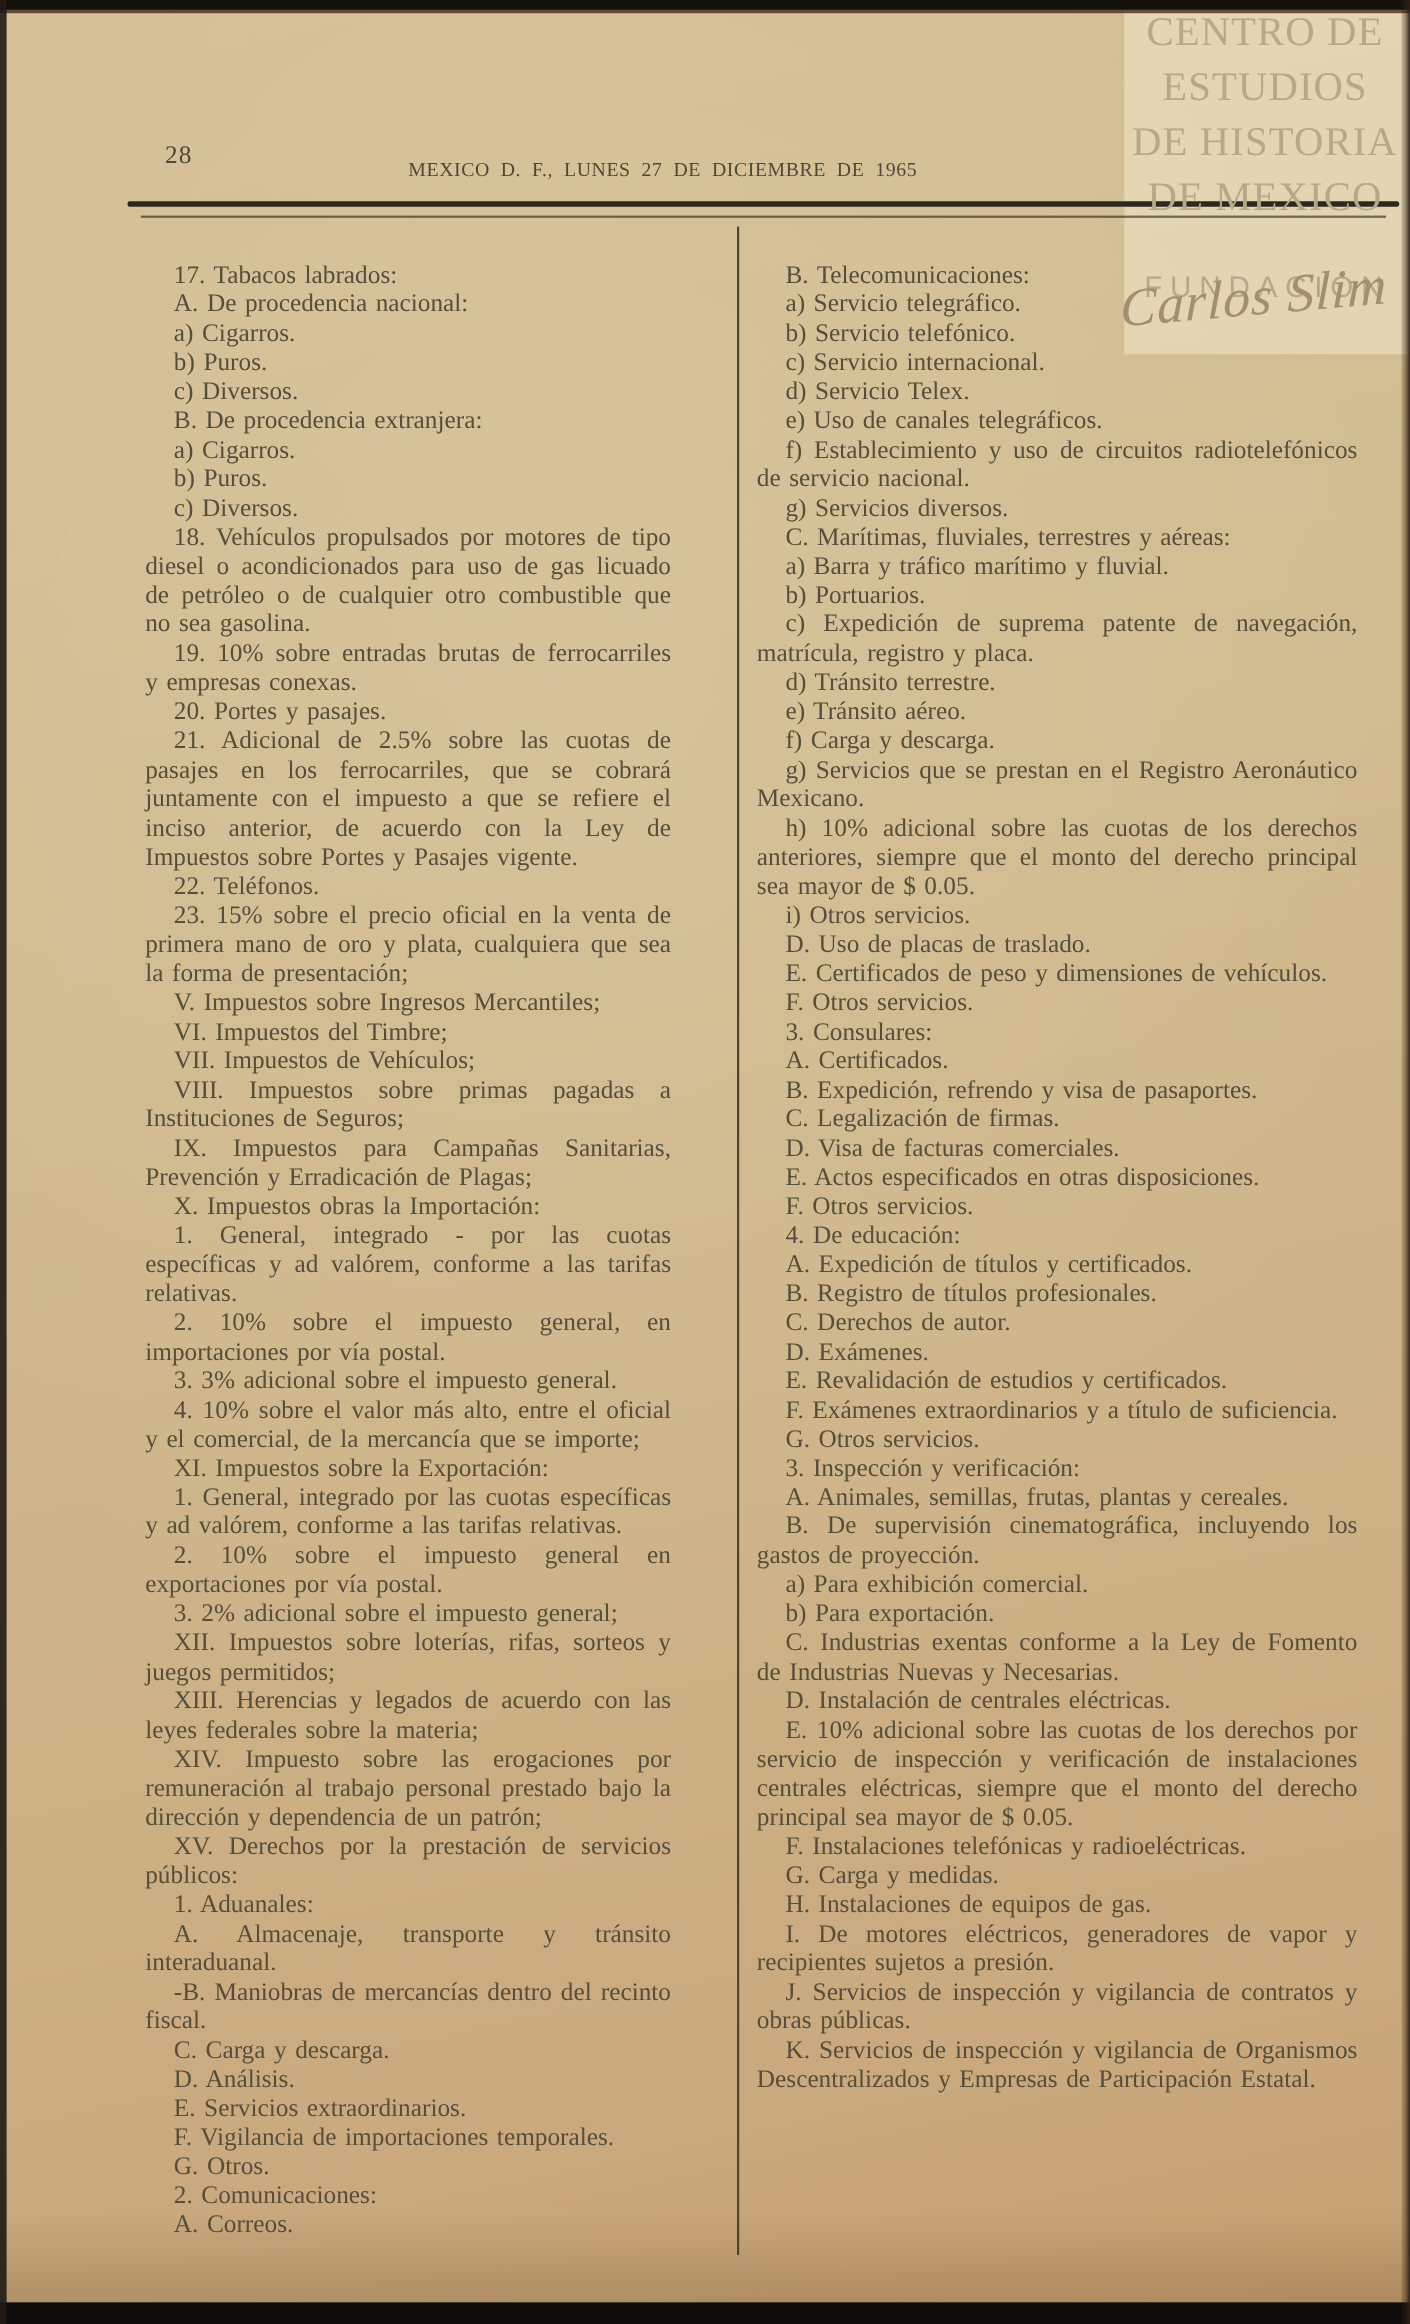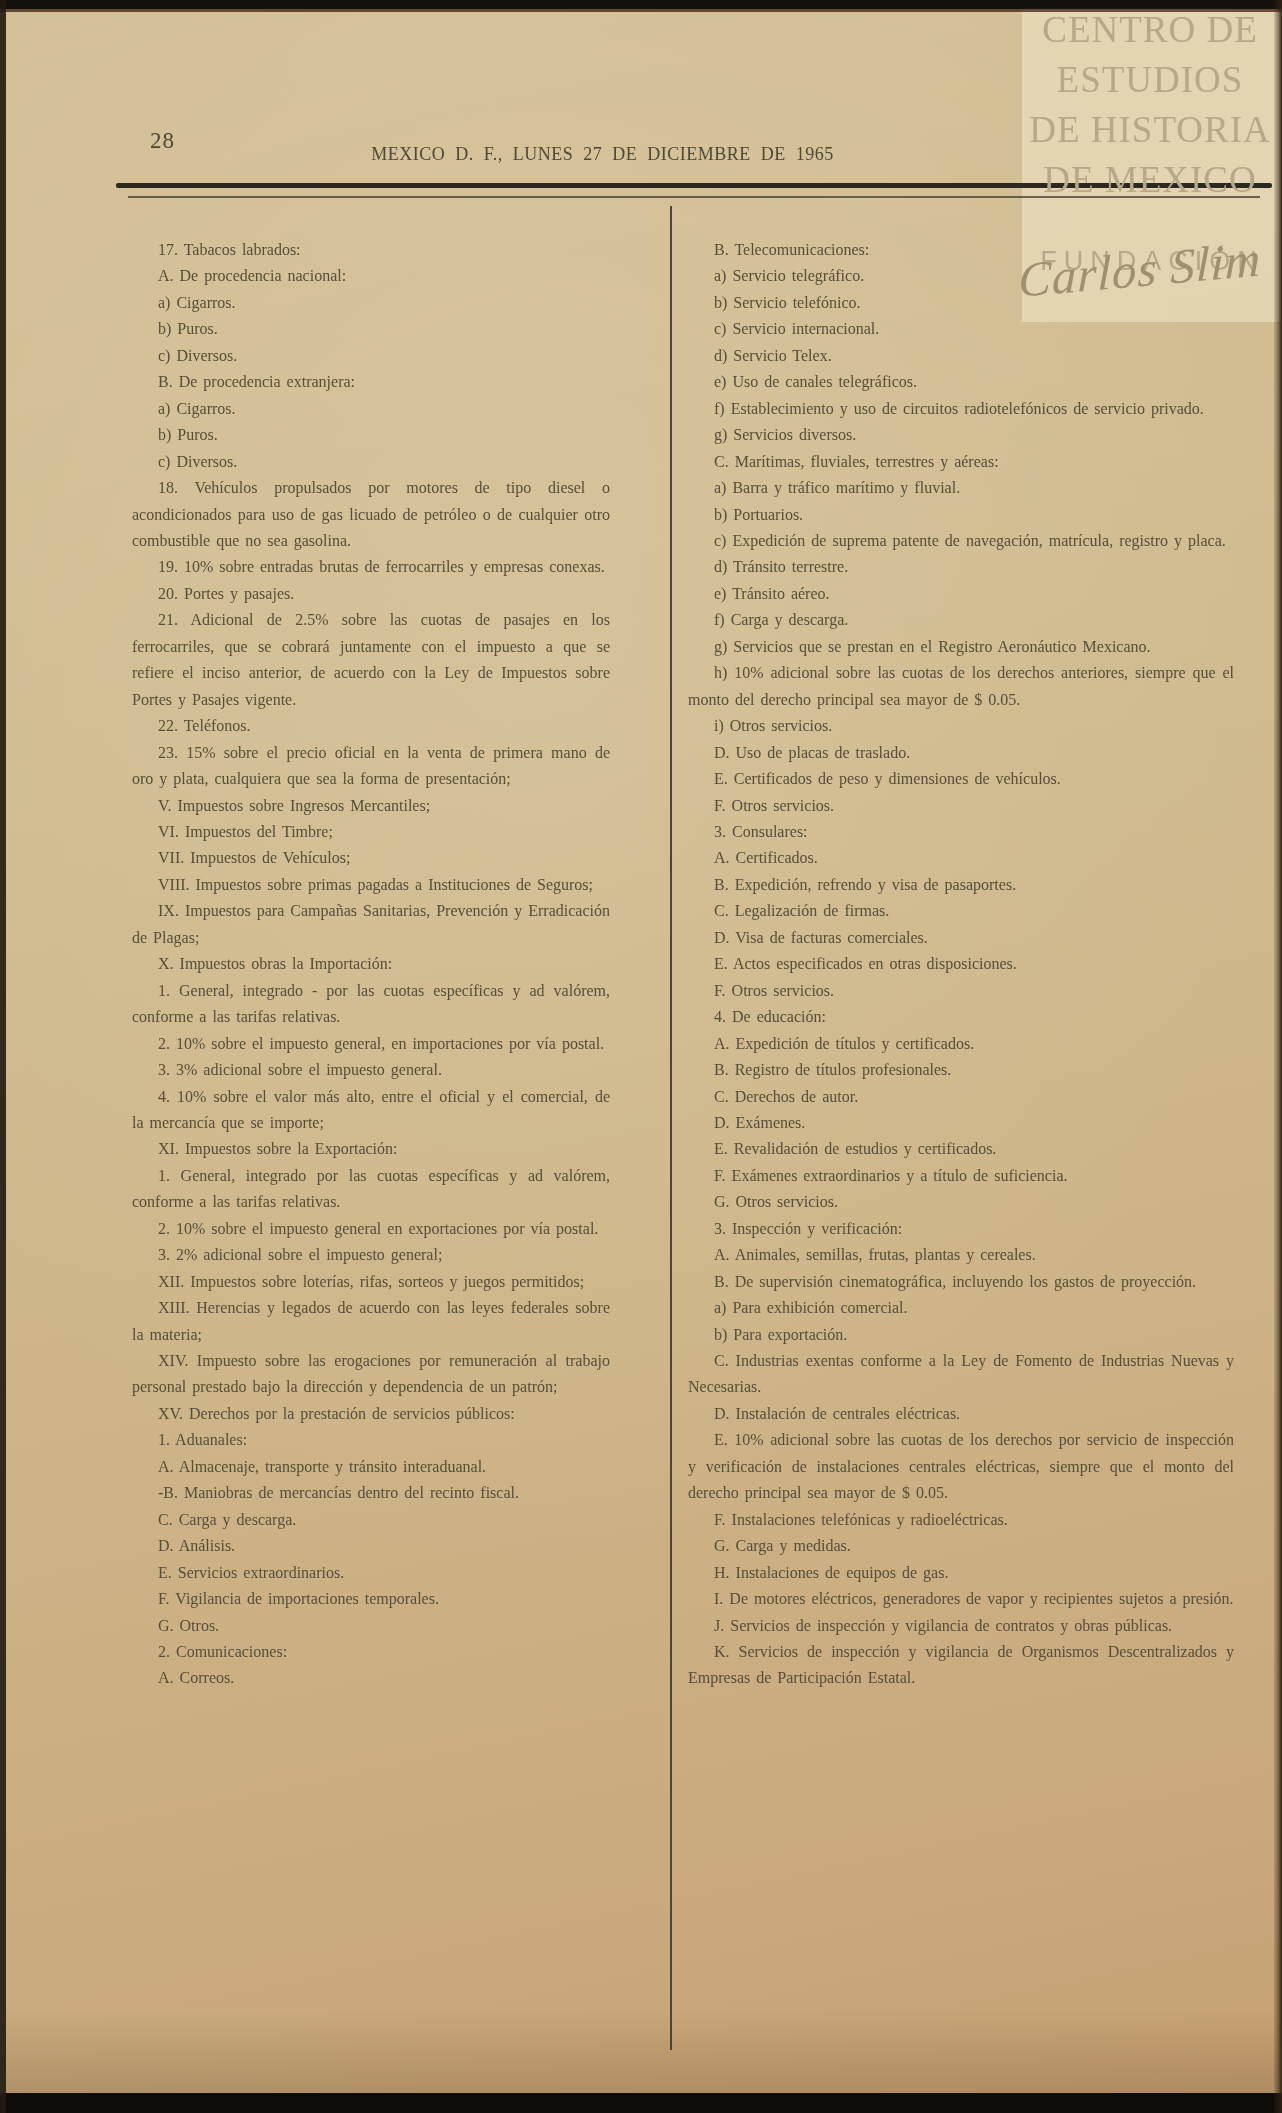--- a/index.html
+++ b/index.html
@@ -61,21 +61,21 @@
     letter-spacing:0.5px;word-spacing:5px;
     z-index:2;
   }
   .rule-thick{position:absolute;left:116px;top:183px;width:1156px;height:5px;background:#2e2920;border-radius:2px;z-index:2;}
   .rule-thin{position:absolute;left:128px;top:196px;width:1132px;height:2px;background:rgba(62,54,40,0.72);z-index:2;}
 
   
   .divider{position:absolute;left:670px;top:206px;width:2px;height:1844px;background:#4d4636;z-index:2;}
   .col{
     position:absolute;top:237px;
-    font-size:16px;line-height:26.45px;
+    font-size:23px;line-height:26.45px;
     text-align:justify;
     color:#544e3a;
     word-spacing:2px;
     z-index:2;
   }
   .col-left{left:132px;width:478px;}
   .col-right{left:688px;width:546px;}
   .col p{margin:0;text-indent:26px;}
 </style>
 </head>
@@ -144,21 +144,21 @@
       <p>2. Comunicaciones:</p>
       <p>A. Correos.</p>
     </div>
   <div class="col col-right">
       <p>B. Telecomunicaciones:</p>
       <p>a) Servicio telegráfico.</p>
       <p>b) Servicio telefónico.</p>
       <p>c) Servicio internacional.</p>
       <p>d) Servicio Telex.</p>
       <p>e) Uso de canales telegráficos.</p>
-      <p>f) Establecimiento y uso de circuitos radiotelefónicos de servicio privado.</p>
+      <p>f) Establecimiento y uso de circuitos radiotelefónicos de servicio nacional.</p>
       <p>g) Servicios diversos.</p>
       <p>C. Marítimas, fluviales, terrestres y aéreas:</p>
       <p>a) Barra y tráfico marítimo y fluvial.</p>
       <p>b) Portuarios.</p>
       <p>c) Expedición de suprema patente de navegación, matrícula, registro y placa.</p>
       <p>d) Tránsito terrestre.</p>
       <p>e) Tránsito aéreo.</p>
       <p>f) Carga y descarga.</p>
       <p>g) Servicios que se prestan en el Registro Aeronáutico Mexicano.</p>
       <p>h) 10% adicional sobre las cuotas de los derechos anteriores, siempre que el monto del derecho principal sea mayor de $ 0.05.</p>

